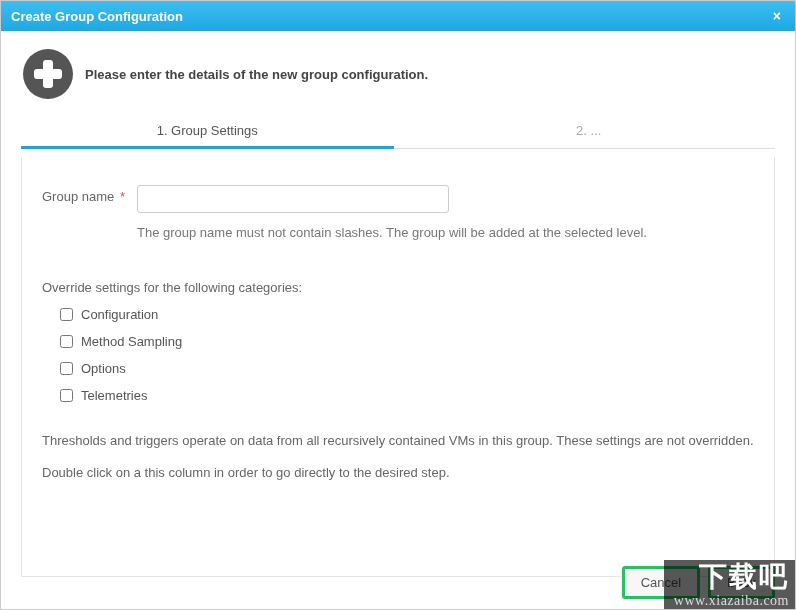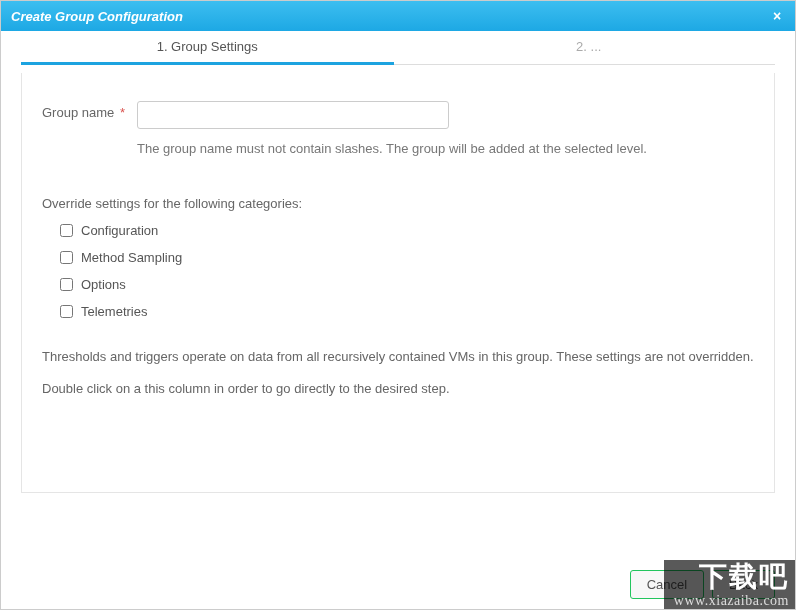--- a/index.html
+++ b/index.html
@@ -23,21 +23,20 @@
     }
     .titlebar {
       background: linear-gradient(to bottom, #3dbef0, #1da8e4);
       color: #fff;
       font-weight: bold;
       font-size: 13px;
       padding: 7px 10px;
       display: flex;
       justify-content: space-between;
       align-items: center;
-      font-style: italic;
     }
     .titlebar .close {
       cursor: pointer;
       font-size: 14px;
       font-weight: bold;
       padding: 0 4px;
     }
     .header {
       display: flex;
       align-items: center;
@@ -180,21 +179,21 @@
     }
     .footer {
       position: absolute;
       bottom: 10px;
       right: 20px;
       display: flex;
       gap: 8px;
     }
     .btn {
       padding: 6px 16px;
-      border: 1px solid #22c55e;
+      border: 3px solid #22c55e;
       background: #f7f7f7;
       border-radius: 3px;
       font-size: 13px;
       color: #555;
       cursor: pointer;
     }
     .watermark {
       position: absolute;
       right: 0;
       bottom: 0;
@@ -220,20 +219,24 @@
 </head>
 <body>
 
 <div class="dialog">
 
   <div class="titlebar">
     <span>Create Group Configuration</span>
     <span class="close">×</span>
   </div>
 
+  <div class="header">
+    <div class="plus-icon"></div>
+    <div class="header-text">Please enter the details of the new group configuration.</div>
+  </div>
 
   <div class="tabs">
     <div class="tab active">1. Group Settings</div>
     <div class="tab">2. ...</div>
   </div>
 
   <div class="content">
 
     <div class="row">
       <div class="label-col">

